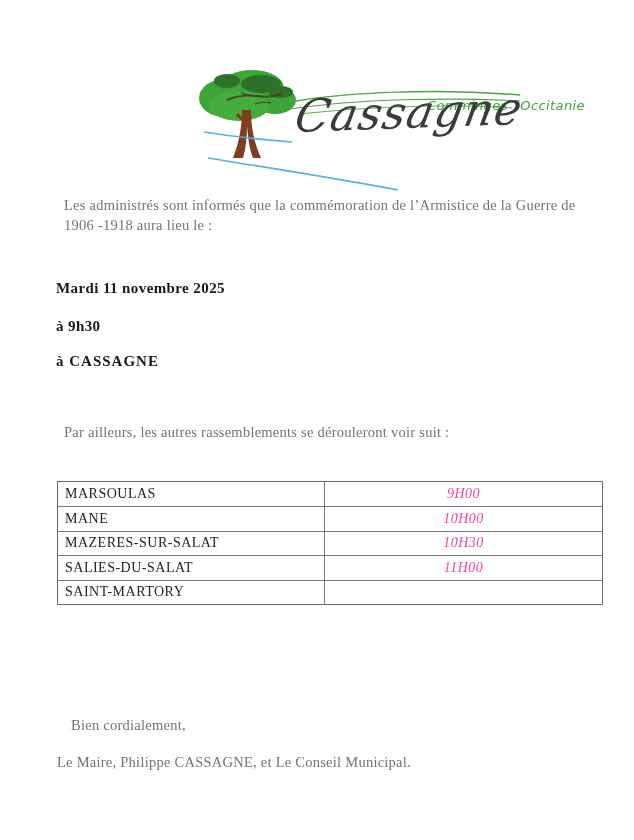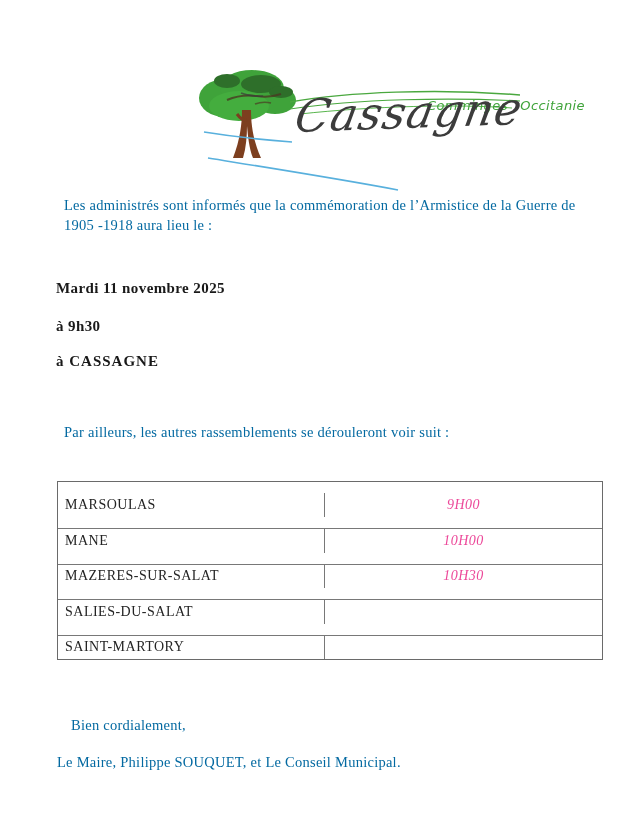--- a/index.html
+++ b/index.html
@@ -36,21 +36,21 @@
     letter-spacing: 0.4px;
     word-spacing: 8px;
     white-space: nowrap;
   }
 
   
   .body-text {
     font-size: 14.5px;
     line-height: 19.5px;
     letter-spacing: 0.25px;
-    color: #0369a1;
+    color: #737373;
   }
   .intro { left: 64px; top: 196px; width: 560px; }
   .center-band { left: 56px; width: 592px; text-align: left; }
   .bold-line { font-weight: bold; font-size: 15px; letter-spacing: 0.4px; color: #191919; }
   .date-line  { top: 280px; }
   .time-line  { top: 318px; }
   .place-line { top: 353px; letter-spacing: 1px; }
   .par-intro { left: 64px; top: 423px; width: 560px; }
 
   
@@ -60,21 +60,20 @@
     border: 1.2px solid #6a6a6a;
     box-sizing: border-box;
     display: flex;
     flex-direction: column;
   }
   .sched-row {
     display: flex;
     height: 24.4px;
     border-top: 1px solid #787878;
     box-sizing: border-box;
-    margin-top: 11px;
   }
   .sched-row:first-child { border-top: none; }
   .cell-town {
     width: 267px;
     box-sizing: border-box;
     border-right: 1px solid #787878;
     display: flex;
     align-items: center;
     padding-left: 7px;
     font-size: 14px;
@@ -135,21 +134,21 @@
       <path d="M8,34 C70,44 140,55 198,66" fill="none" stroke="#58b0dd" stroke-width="1.6"></path>
     </svg>
   </div>
 
   <div class="abs logo-tagline">Comminges Occitanie</div>
 
   <div class="abs logo-script">Cassagne</div>
 
   <div class="abs body-text intro">
     <span>Les administrés sont informés que la commémoration de l’Armistice de la Guerre de</span><br>
-    <span>1905 -1918 aura lieu le :</span>
+    <span>1906 -1918 aura lieu le :</span>
   </div>
 
   <div class="abs center-band date-line bold-line">Mardi 11 novembre 2025</div>
   <div class="abs center-band time-line bold-line">à 9h30</div>
   <div class="abs center-band place-line bold-line">à CASSAGNE</div>
 
   <div class="abs body-text par-intro">Par ailleurs, les autres rassemblements se dérouleront voir suit :</div>
 
   <div class="abs sched-table">
     <div class="sched-row">
@@ -159,22 +158,23 @@
     <div class="sched-row">
       <div class="cell-town">MANE</div>
       <div class="cell-time">10H00</div>
     </div>
     <div class="sched-row">
       <div class="cell-town">MAZERES-SUR-SALAT</div>
       <div class="cell-time">10H30</div>
     </div>
     <div class="sched-row">
       <div class="cell-town">SALIES-DU-SALAT</div>
+      <div class="cell-time">11H00</div>
     </div>
     <div class="sched-row">
       <div class="cell-town">SAINT-MARTORY</div>
     </div>
   </div>
 
   <div class="abs body-text closing-2">Bien cordialement,</div>
-  <div class="abs body-text closing-3">Le Maire, Philippe SOUQUET, et Le Conseil Municipal.</div>
+  <div class="abs body-text closing-3">Le Maire, Philippe CASSAGNE, et Le Conseil Municipal.</div>
 
 </div>
 
 </body></html>

